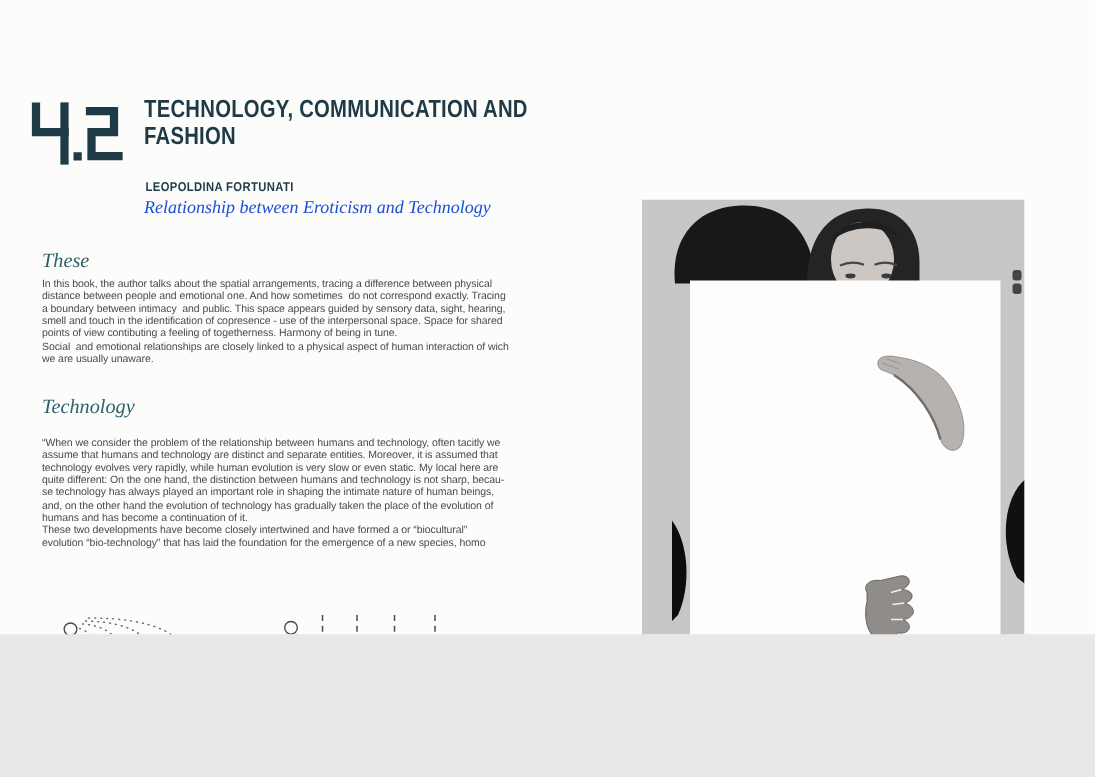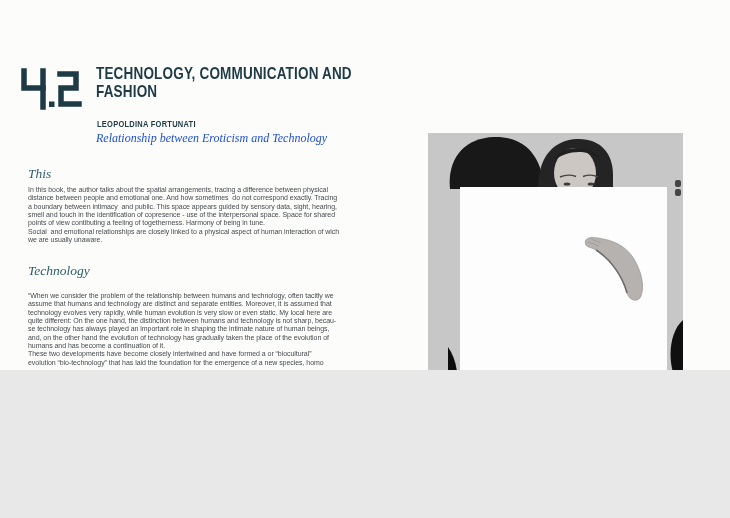--- a/index.html
+++ b/index.html
@@ -1,18 +1,18 @@
 <!DOCTYPE html>
 <html><head>
 <meta charset="utf-8">
 <style>
   * { margin:0; padding:0; box-sizing:border-box; }
   html,body { background:#e8e8e8; }
   .spread {
-    position:relative; width:730px; height:370px;
+    position:relative; width:730px; height:423px;
     background:#fcfcfb; overflow:hidden;
     font-family:"Liberation Sans", sans-serif;
     color:#474c4f;
   }
   
   .chapter-number { position:absolute; left:20px; top:68px; }
   .title-block { position:absolute; left:96px; top:65px; transform:scaleX(0.82); transform-origin:0 0; }
   .title-line {
     font-weight:bold; font-size:16.5px; line-height:17.5px;
     color:#1d3a46; letter-spacing:0.2px; white-space:pre;
@@ -68,21 +68,21 @@
     </svg>
   </div>
 
   <div class="title-block">
     <div class="title-line">TECHNOLOGY, COMMUNICATION AND</div>
     <div class="title-line">FASHION</div>
   </div>
   <div class="author">LEOPOLDINA FORTUNATI</div>
   <div class="subtitle">Relationship between Eroticism and Technology</div>
 
-  <div class="section-heading heading-space">This</div>
+  <div class="section-heading heading-space">These</div>
   <div class="paragraph para-space">
     <div class="bodyline">In this book, the author talks about the spatial arrangements, tracing a difference between physical</div>
     <div class="bodyline">distance between people and emotional one. And how sometimes  do not correspond exactly. Tracing</div>
     <div class="bodyline">a boundary between intimacy  and public. This space appears guided by sensory data, sight, hearing,</div>
     <div class="bodyline">smell and touch in the identification of copresence - use of the interpersonal space. Space for shared</div>
     <div class="bodyline">points of view contibuting a feeling of togetherness. Harmony of being in tune.</div>
     <div class="bodyline">Social  and emotional relationships are closely linked to a physical aspect of human interaction of wich</div>
     <div class="bodyline">we are usually unaware.</div>
   </div>
 

